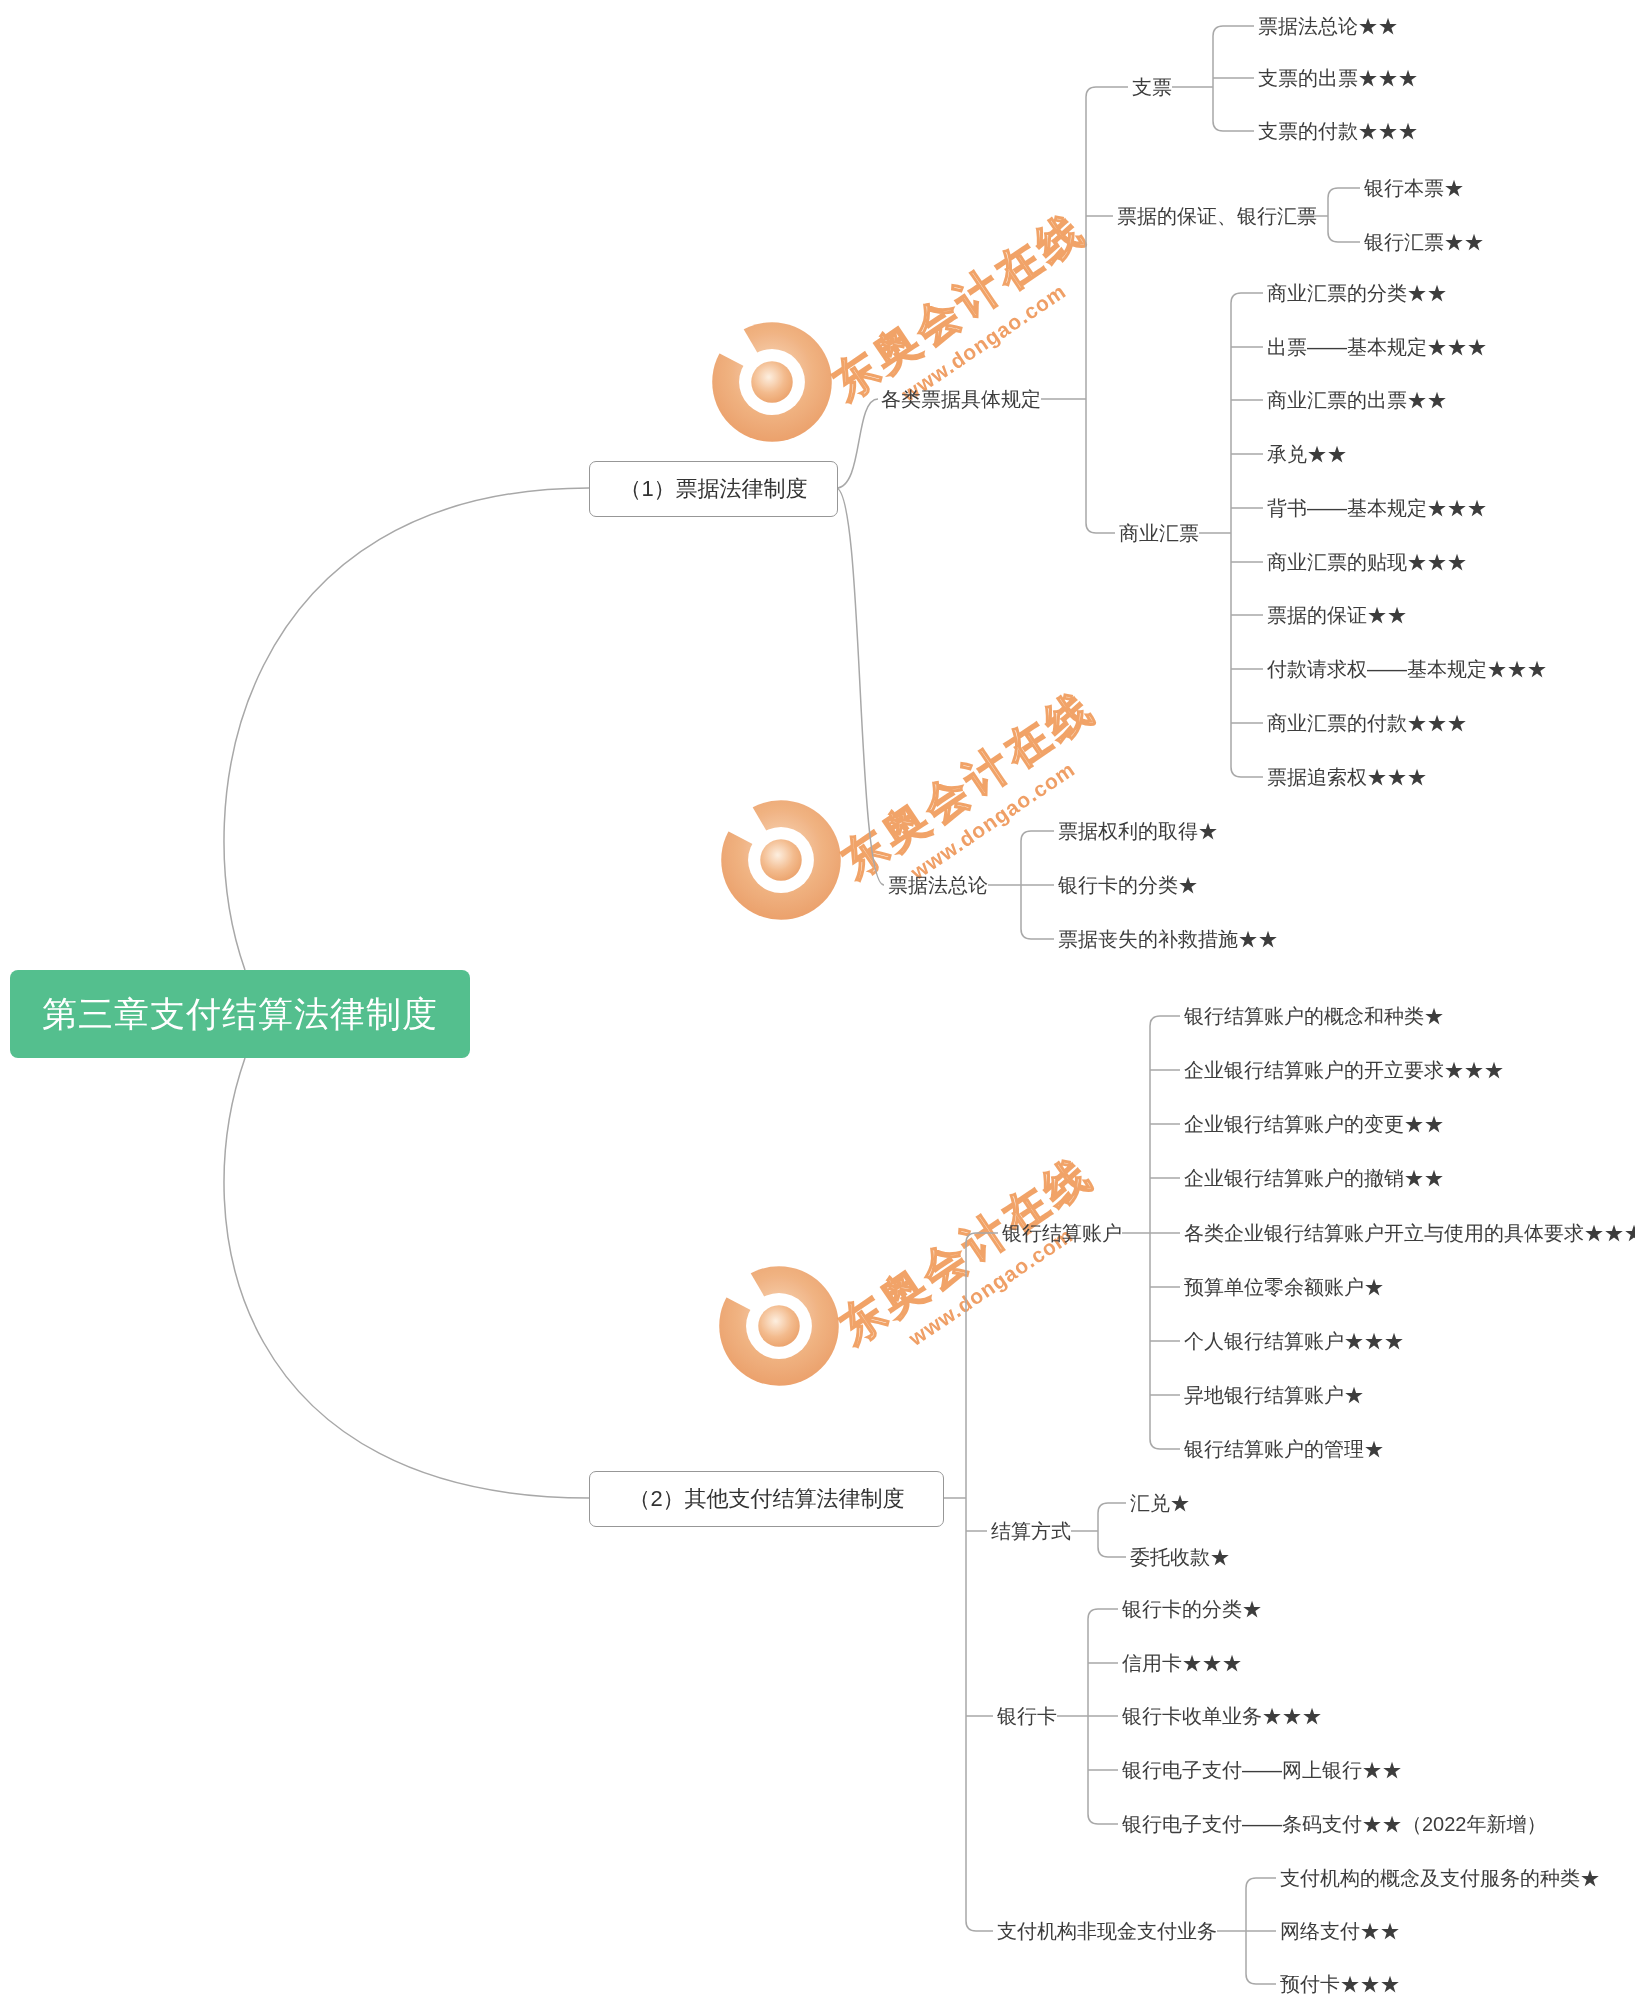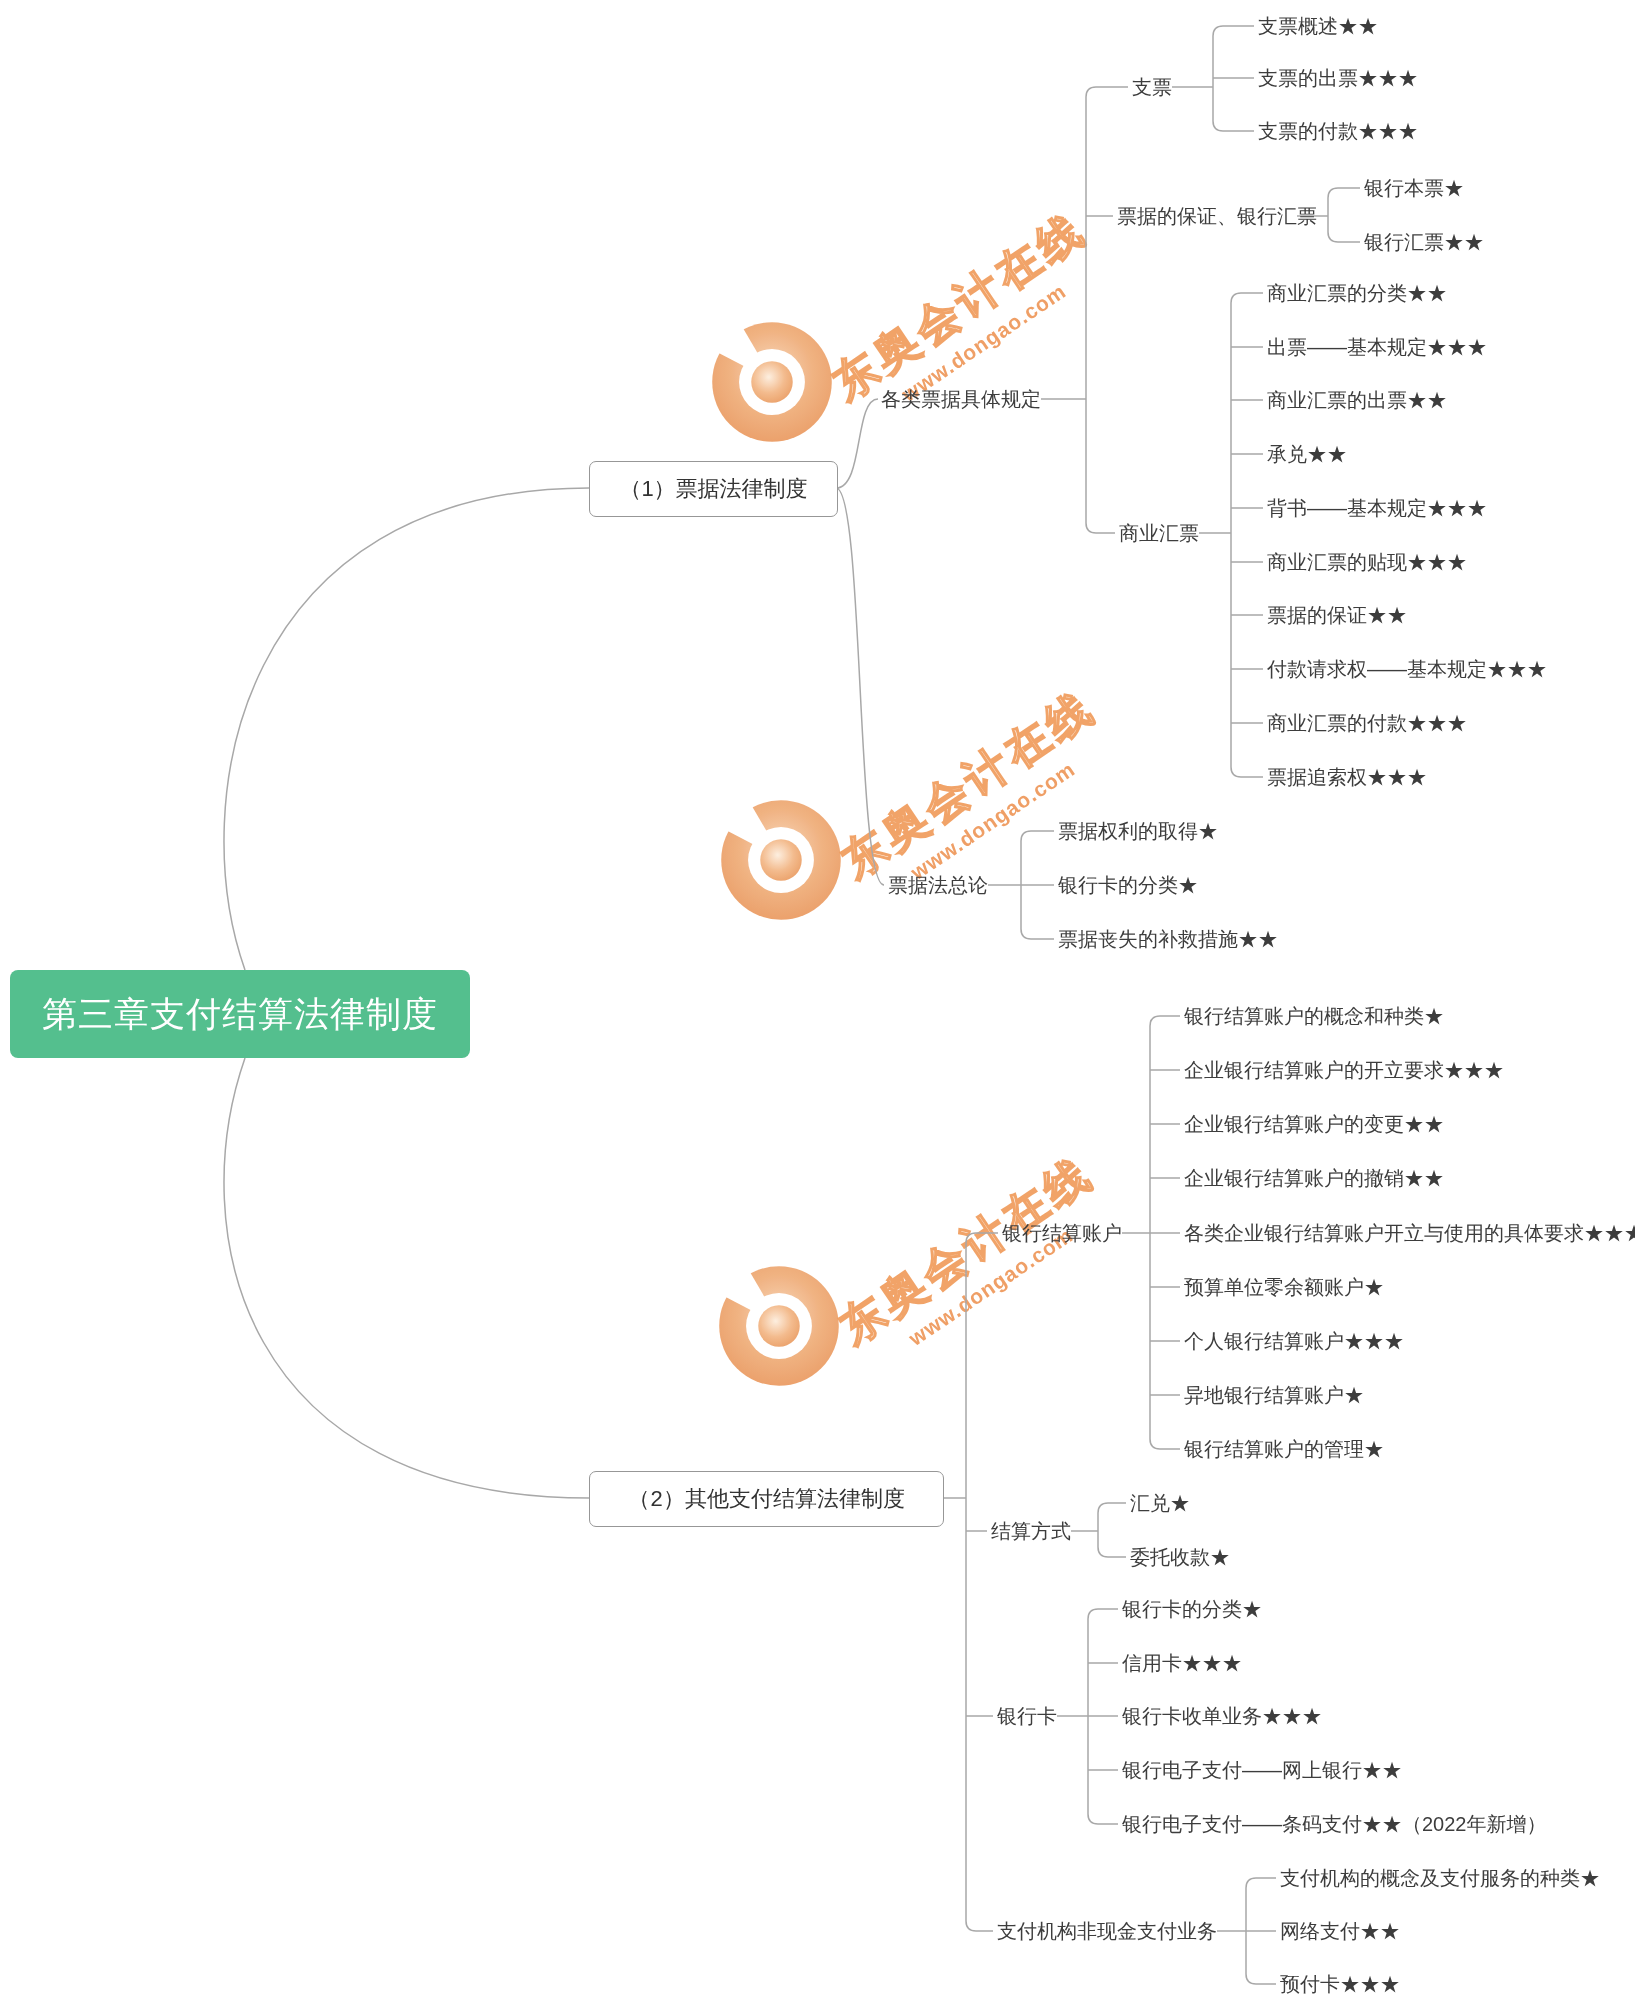--- a/index.html
+++ b/index.html
@@ -18,21 +18,21 @@
     background:#54bf8e;border-radius:8px;color:#ffffff;font-size:35px;
     display:flex;align-items:center;justify-content:center;white-space:nowrap;
     letter-spacing:1px;
   }
   .branch{
     position:absolute;z-index:3;background:#ffffff;border:1.5px solid #979797;
     border-radius:7px;color:#333333;font-size:22px;
     display:flex;align-items:center;justify-content:center;white-space:nowrap;
   }
   .branch1{left:589px;top:461px;width:247px;height:54px;}
-  .branch2{left:589px;top:1471px;width:353px;height:54px;font-family:Liberation Mono, monospace;}
+  .branch2{left:589px;top:1471px;width:353px;height:54px;}
   .watermark{position:absolute;z-index:1;opacity:0.95;width:0;height:0;}
   .wm-logo{position:absolute;left:0;top:0;width:122px;height:122px;}
   .wm-logo svg{width:100%;height:100%;display:block;}
   .wm-rot{
     position:absolute;left:91px;top:-46px;width:330px;text-align:center;
     transform:rotate(-34deg);transform-origin:center;
   }
   .wm-brand{
     font-size:44px;font-weight:bold;letter-spacing:5px;
     color:rgba(255,255,255,0.55);
@@ -125,21 +125,21 @@
 <div class="branch branch1">（1）票据法律制度</div>
 <div class="branch branch2">（2）其他支付结算法律制度</div>
 
 <div class="node" style="left:881px;top:386px">各类票据具体规定</div>
 <div class="node" style="left:888px;top:872px">票据法总论</div>
 
 <div class="node" style="left:1132px;top:74px">支票</div>
 <div class="node" style="left:1117px;top:203px">票据的保证、银行汇票</div>
 <div class="node" style="left:1119px;top:520px">商业汇票</div>
 
-<div class="node" style="left:1258px;top:13px">支票概述★★</div>
+<div class="node" style="left:1258px;top:13px">票据法总论★★</div>
 <div class="node" style="left:1258px;top:65px">支票的出票★★★</div>
 <div class="node" style="left:1258px;top:118px">支票的付款★★★</div>
 
 <div class="node" style="left:1364px;top:175px">银行本票★</div>
 <div class="node" style="left:1364px;top:229px">银行汇票★★</div>
 
 <div class="node" style="left:1267px;top:280px">商业汇票的分类★★</div>
 <div class="node" style="left:1267px;top:334px">出票——基本规定★★★</div>
 <div class="node" style="left:1267px;top:387px">商业汇票的出票★★</div>
 <div class="node" style="left:1267px;top:441px">承兑★★</div>

